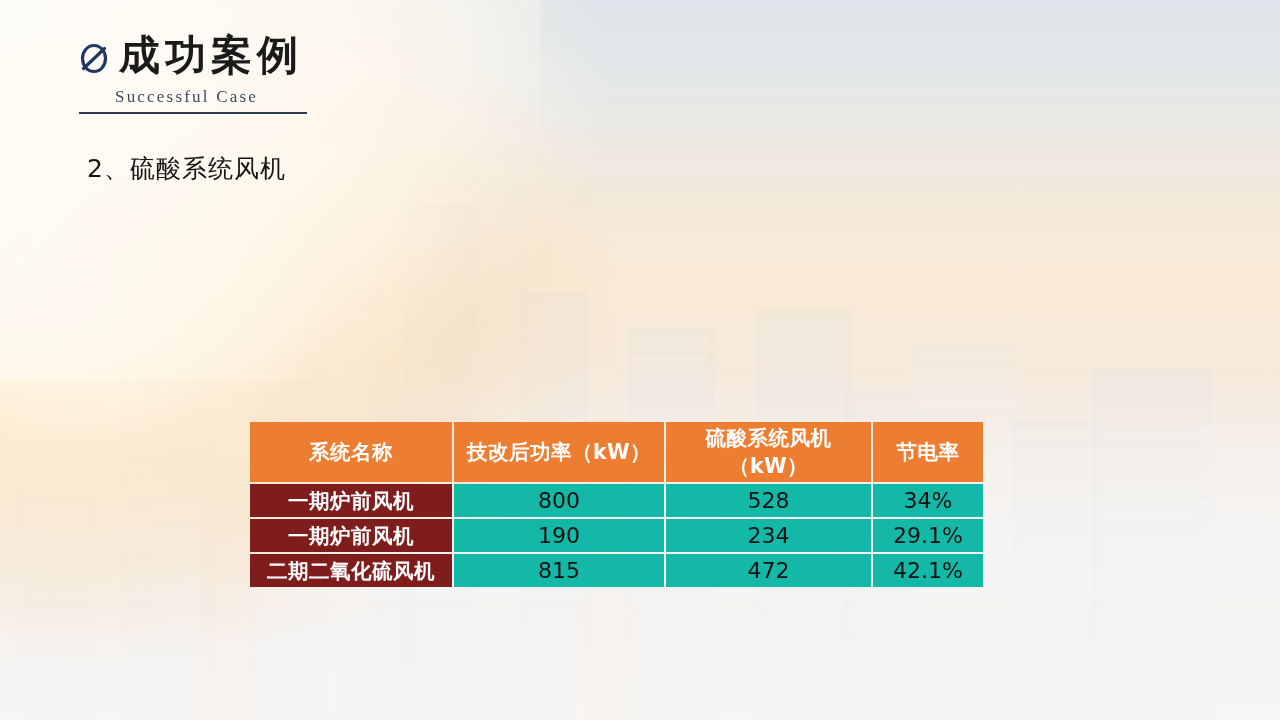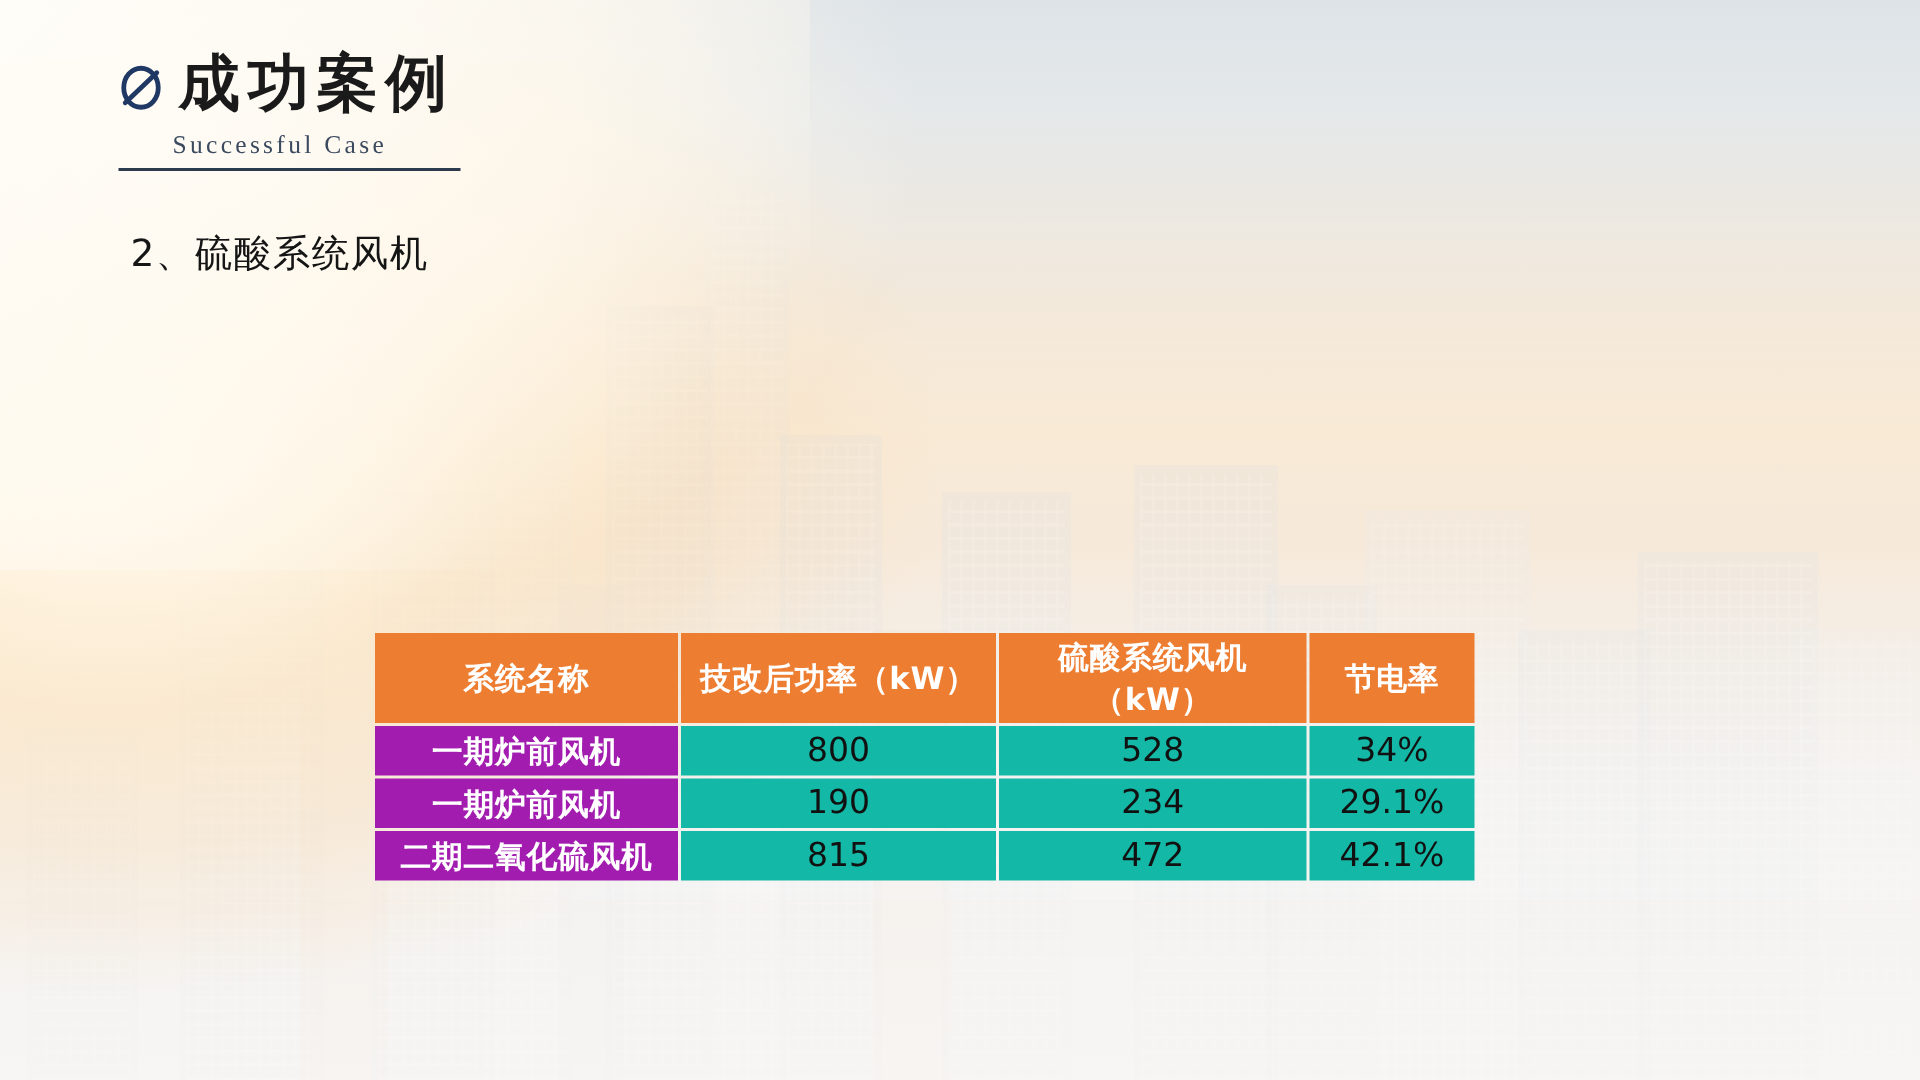--- a/index.html
+++ b/index.html
@@ -201,21 +201,21 @@
     font-family: "DejaVu Sans", "Liberation Sans", sans-serif;
   }
   table.data th {
     background: #ed7d31;
     color: #ffffff;
     font-size: 20.5px;
     font-weight: bold;
     letter-spacing: 0.5px;
   }
   table.data td.name {
-    background: #a21caf;
+    background: #7f1d1d;
     color: #ffffff;
     font-size: 20.5px;
     font-weight: bold;
     letter-spacing: 0.5px;
   }
   table.data td.val {
     background: #14b8a6;
     color: #111111;
     font-size: 22px;
     font-weight: normal;

